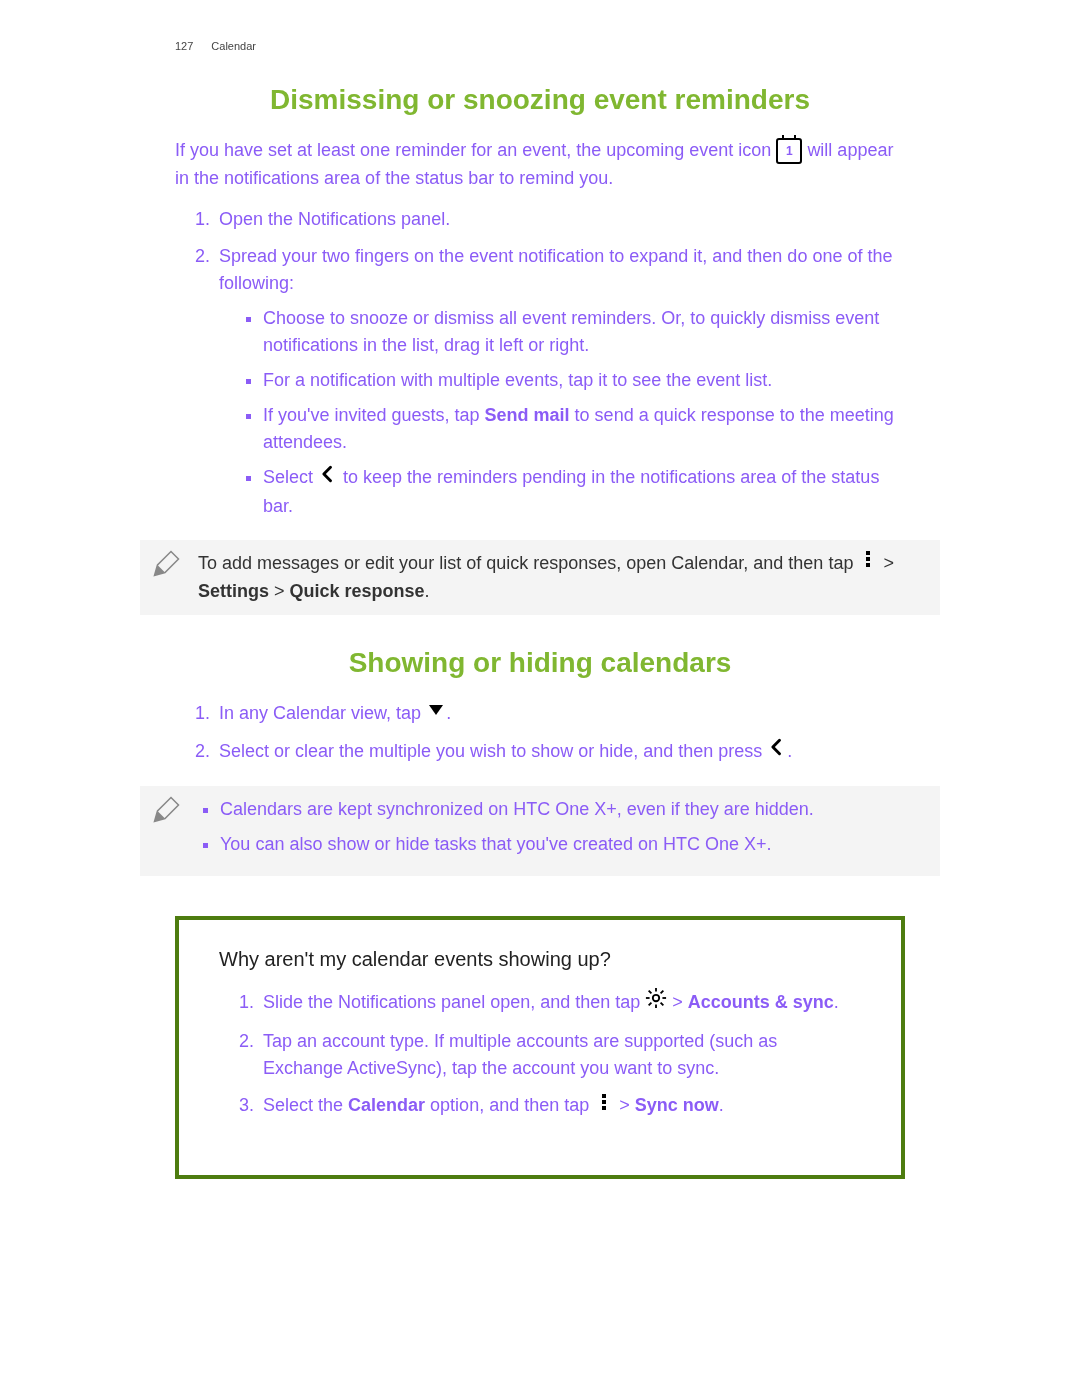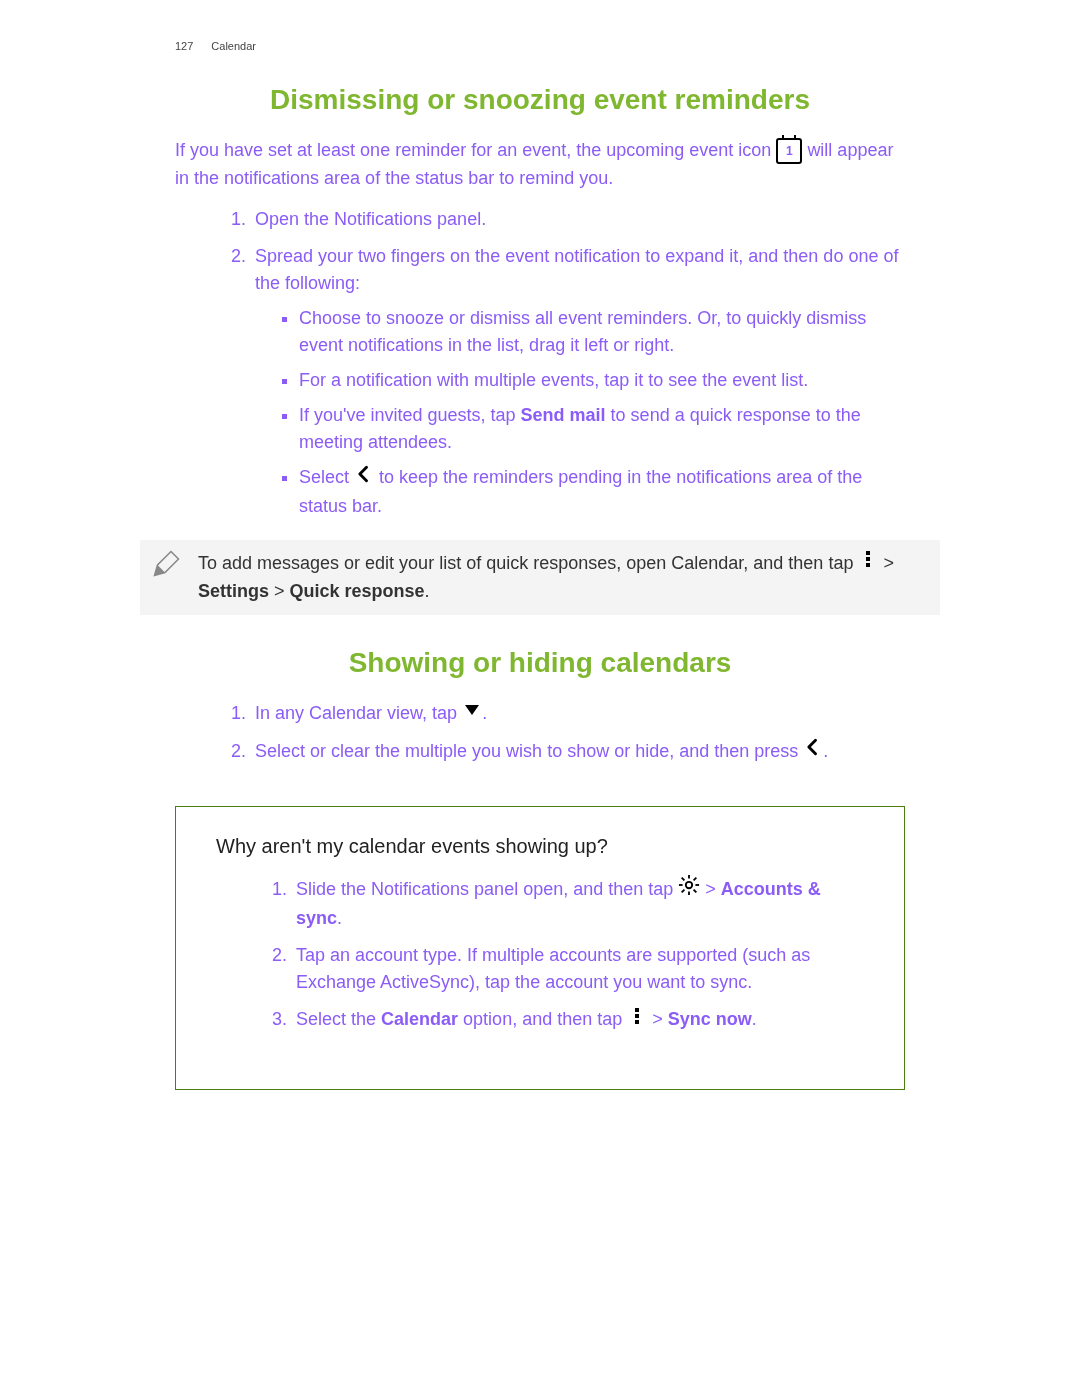--- a/index.html
+++ b/index.html
@@ -31,21 +31,21 @@
   p, li {
     font-size: 18px;
     line-height: 1.5;
     color: #8b5cf6;
   }
   p { margin: 0 0 14px 0; }
   ol {
     margin: 0 0 14px 0;
     padding-left: 40px;
   }
-  ol > li { margin-bottom: 10px; padding-left:4px;margin-left:36px; }
+  ol > li { margin-bottom: 10px; padding-left:4px; }
   ul.square {
     list-style: square;
     margin: 8px 0 0 0;
     padding-left: 44px;
   }
   ul.square > li { margin-bottom: 8px; }
   .bold { font-weight: 600; }
   .icon-inline {
     display: inline-block;
     vertical-align: middle;
@@ -85,21 +85,21 @@
     font-size: 18px;
     line-height:1.5;
   }
   .note .pencil {
     position:absolute;
     left:10px;
     top:10px;
   }
   svg.pencil-svg { width:30px; height:30px; }
   .box {
-    border: 1px solid #4d7c0f;
+    border: 4px solid #4d7c0f;
     margin: 40px 0 0 0;
     padding: 24px 40px 40px 40px;
   }
   .box-title {
     font-size: 20px;
     color: #222;
     margin: 0 0 14px 0;
   }
   
   svg.inline-svg { width:20px; height:20px; }
@@ -179,20 +179,32 @@
     <li>
       <span>Select or clear the multiple you wish to show or hide, and then press </span>
       <span class="icon-inline">
         <svg class="inline-svg" viewBox="0 0 24 24">
             <path d="M15 4 L7 12 L15 20" stroke="#000" stroke-width="3.5" fill="none" stroke-linecap="round" stroke-linejoin="round"></path>
           </svg>
       </span><span>.</span>
     </li>
   </ol>
 
+  <div class="note">
+    <span class="pencil">
+      <svg class="pencil-svg" viewBox="0 0 40 40">
+          <path d="M6 34 L10 20 L28 2 L38 12 L20 30 Z" fill="none" stroke="#888" stroke-width="2"></path>
+          <path d="M6 34 L10 20 L20 30 Z" fill="#888"></path>
+        </svg>
+    </span>
+    <ul class="square" style="padding-left:22px; margin:0;">
+      <li>Calendars are kept synchronized on HTC One X+, even if they are hidden.</li>
+      <li>You can also show or hide tasks that you've created on HTC One X+.</li>
+    </ul>
+  </div>
 
   <div class="box">
     <p class="box-title">Why aren't my calendar events showing up?</p>
     <ol>
       <li>
         <span>Slide the Notifications panel open, and then tap </span>
         <span class="icon-inline">
           <svg class="inline-svg-lg" viewBox="0 0 24 24">
               <circle cx="12" cy="12" r="3.5" fill="none" stroke="#000" stroke-width="2"></circle>
               <g stroke="#000" stroke-width="2">

